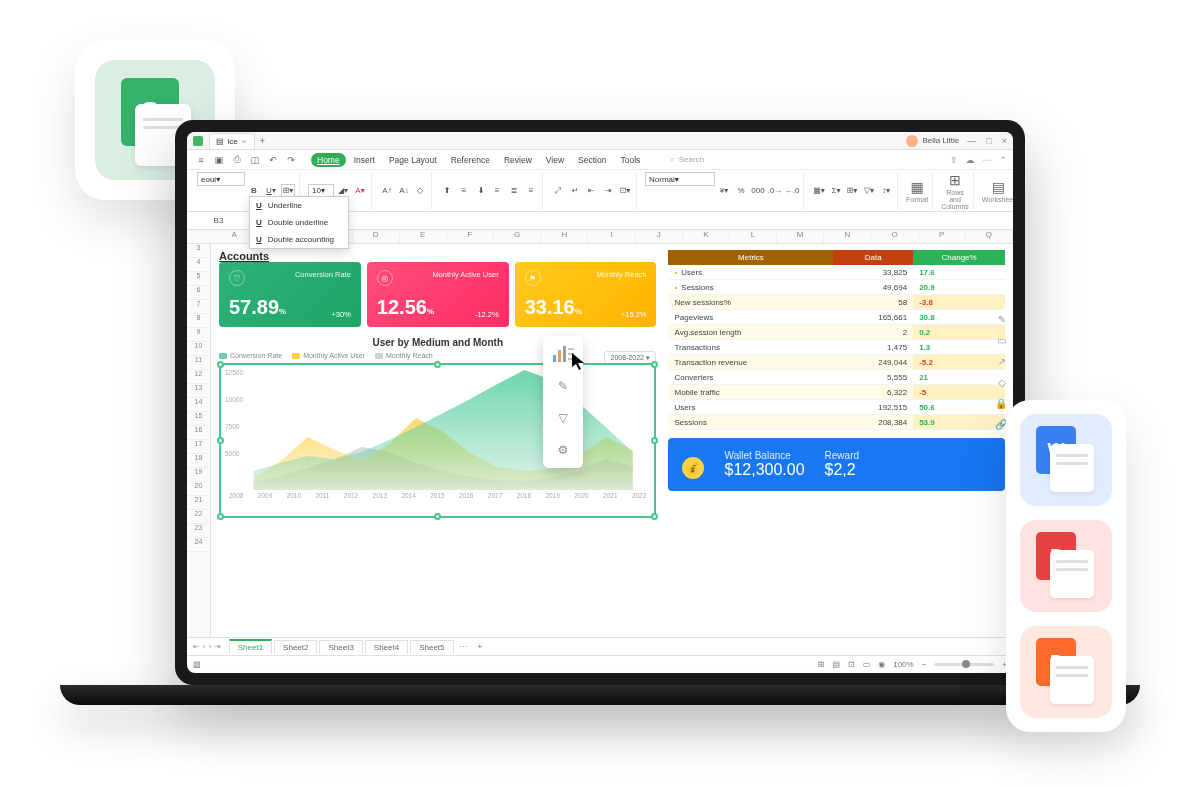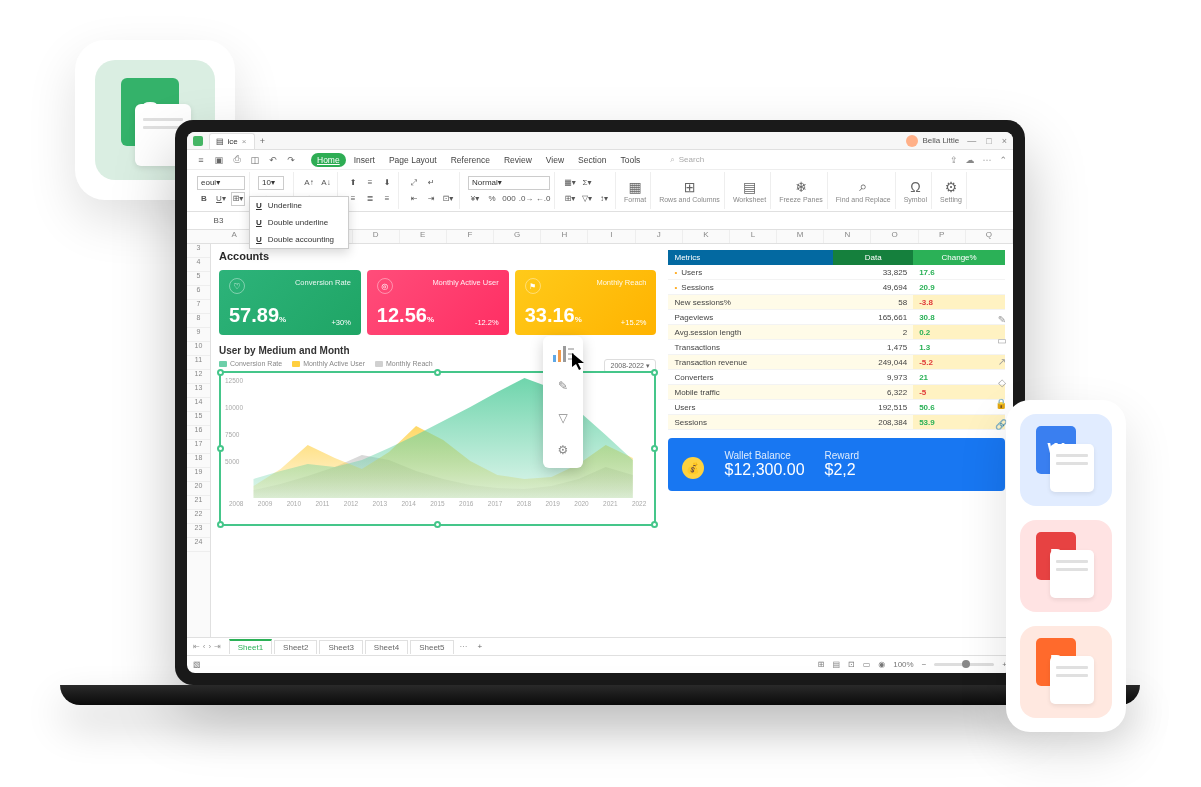--- a/index.html
+++ b/index.html
@@ -24,21 +24,21 @@
 .search-box { display: flex; align-items: center; gap: 4px; color: #aaa; font-size: 8px; }
 
 
 .menubar { height: 20px; display: flex; align-items: center; padding: 0 6px; gap: 2px; border-bottom: 1px solid #eee; }
 .menubar .mitem { padding: 2px 6px; font-size: 8.5px; color: #444; border-radius: 8px; }
 .menubar .mitem.active { background: #2ead54; color: #fff; text-decoration: underline; }
 .mini-icons { display: flex; gap: 8px; color: #888; font-size: 9px; }
 
 
 .ribbon { height: 42px; display: flex; align-items: stretch; padding: 2px 6px; gap: 4px; border-bottom: 1px solid #e0e0e0; position: relative; }
-.rgroup { display: flex; flex-direction: column; justify-content: center; gap: 2px; padding: 0 4px; border-right: 1px solid #eee; }
+.rgroup { display: flex; flex-direction: row; justify-content: center; gap: 2px; padding: 0 4px; border-right: 1px solid #eee; }
 .rrow { display: flex; gap: 3px; align-items: center; }
 .rbtn { width: 14px; height: 14px; display: flex; align-items: center; justify-content: center; border: 1px solid transparent; color: #555; font-size: 8px; }
 .rbtn.box { border-color: #ccc; }
 .rselect { border: 1px solid #ccc; height: 14px; padding: 0 3px; font-size: 8px; display: flex; align-items: center; min-width: 48px; }
 .rlabel { font-size: 7px; color: #888; text-align: center; }
 .rvert { display: flex; flex-direction: column; align-items: center; justify-content: center; padding: 0 4px; gap: 1px; border-right: 1px solid #eee; }
 .rvert .ricon { font-size: 14px; color: #666; }
 
 
 .dropdown { position: absolute; left: 74px; top: 76px; width: 100px; background: #fff; border: 1px solid #ccc; box-shadow: 0 4px 10px rgba(0,0,0,0.15); z-index: 5; }
@@ -54,37 +54,37 @@
 .colh div { flex: 1; text-align: center; font-size: 8px; color: #888; border-right: 1px solid #eee; }
 
 
 .grid { flex: 1; display: flex; overflow: hidden; position: relative; }
 .rowh { width: 24px; background: #fafafa; border-right: 1px solid #e0e0e0; }
 .rowh div { height: 14px; font-size: 7px; color: #888; text-align: center; border-bottom: 1px solid #eee; }
 .content { flex: 1; padding: 6px 8px; display: flex; gap: 12px; position: relative; background: #fff; }
 .leftcol { flex: 1.3; }
 .rightcol { flex: 1; }
 
-.sectitle { font-size: 11px; font-weight: 600; color: #2a2a2a; margin-bottom: 8px; }
+.sectitle { font-size: 11px; font-weight: 600; color: #2a2a2a; margin-bottom: 0; text-decoration: underline; }
 
 
 .cards { display: flex; gap: 6px; margin-bottom: 10px; }
 .card { flex: 1; border-radius: 4px; padding: 8px 10px; color: #fff; position: relative; }
 .card .cicon { width: 16px; height: 16px; border: 1px solid rgba(255,255,255,0.4); border-radius: 50%; display: flex; align-items: center; justify-content: center; font-size: 8px; }
 .card .ctitle { font-size: 7.5px; position: absolute; top: 8px; right: 10px; opacity: 0.9; }
 .card .cvalue { font-size: 20px; font-weight: 600; margin-top: 10px; }
 .card .cpct { font-size: 8px; }
 .card .cchange { font-size: 7.5px; position: absolute; bottom: 8px; right: 10px; }
 .card.green { background: linear-gradient(135deg,#2db37a,#1fa565); }
 .card.pink { background: linear-gradient(135deg,#ff4d7a,#ff2e63); }
 .card.yellow { background: linear-gradient(135deg,#ffca1a,#ffb300); }
 
 
 .chartblock { position: relative; }
-.charttitle { font-size: 10px; font-weight: 600; margin-bottom: 4px; }
+.charttitle { font-size: 10px; font-weight: 600; margin-bottom: 4px; text-align: center; }
 .legend { display: flex; gap: 10px; font-size: 7px; color: #888; margin-bottom: 4px; }
 .legend span::before { content: ''; display: inline-block; width: 8px; height: 6px; background: var(--c); margin-right: 3px; vertical-align: middle; border-radius: 1px; }
 .daterange { position: absolute; right: 0; top: 14px; border: 1px solid #ddd; padding: 2px 6px; font-size: 7px; color: #666; border-radius: 3px; }
 .chartbox { border: 2px solid #45c68a; height: 155px; position: relative; }
 .chartbox .handle { position: absolute; width: 7px; height: 7px; background: #fff; border: 2px solid #45c68a; border-radius: 50%; }
 .handle.tl{top:-4px;left:-4px}.handle.tr{top:-4px;right:-4px}.handle.bl{bottom:-4px;left:-4px}.handle.br{bottom:-4px;right:-4px}
 .handle.tm{top:-4px;left:50%;margin-left:-4px}.handle.bm{bottom:-4px;left:50%;margin-left:-4px}
 .handle.ml{top:50%;left:-4px;margin-top:-4px}.handle.mr{top:50%;right:-4px;margin-top:-4px}
 .chart-svg { width: 100%; height: 125px; }
 .xaxis { display: flex; justify-content: space-between; padding: 0 8px; font-size: 6.5px; color: #aaa; }
@@ -92,22 +92,22 @@
 
 
 .ftools { position: absolute; left: 332px; top: 92px; width: 40px; background: #fff; border-radius: 6px; box-shadow: 0 4px 14px rgba(0,0,0,0.18); padding: 6px; display: flex; flex-direction: column; gap: 8px; align-items: center; z-index: 3; }
 .ftools .ft { width: 28px; height: 24px; display: flex; align-items: center; justify-content: center; color: #888; font-size: 12px; }
 .ftools .ft.primary svg { display: block; }
 .cursor { position: absolute; left: 360px; top: 108px; z-index: 4; }
 
 
 .dtable { width: 100%; border-collapse: collapse; font-size: 8px; }
 .dtable th { padding: 3px 6px; text-align: center; color: #fff; font-weight: 500; }
-.dtable th:nth-child(1){background:#0369a1;text-align:left}
-.dtable th:nth-child(2){background:#15803d}
+.dtable th:nth-child(1){background:#a16207;text-align:center}
+.dtable th:nth-child(2){background:#c2410c}
 .dtable th:nth-child(3){background:#2bb157}
 .dtable td { padding: 2.5px 6px; border-bottom: 1px solid #f3f3f3; }
 .dtable td:nth-child(1){text-align:left;color:#444}
 .dtable td:nth-child(2){text-align:right;color:#444}
 .dtable td:nth-child(3){text-align:left}
 .dtable tr.shade td { background: #fffbe8; }
 .dtable tr.shade td:nth-child(3){background:#fff2c2}
 .pos{color:#2bb157;font-weight:600}.neg{color:#e03a3a;font-weight:600}
 .bullet{color:#ffa91a;margin-right:4px}
 
@@ -523,21 +523,21 @@
                   <td>1,475</td>
                   <td class="pos">1.3</td>
                 </tr>
                 <tr class="shade">
                   <td>Transaction revenue</td>
                   <td>249,044</td>
                   <td class="neg">-5.2</td>
                 </tr>
                 <tr>
                   <td>Converters</td>
-                  <td>9,973</td>
+                  <td>5,555</td>
                   <td class="pos">21</td>
                 </tr>
                 <tr class="shade">
                   <td>Mobile traffic</td>
                   <td>6,322</td>
                   <td class="neg">-5</td>
                 </tr>
                 <tr>
                   <td>Users</td>
                   <td>192,515</td>

